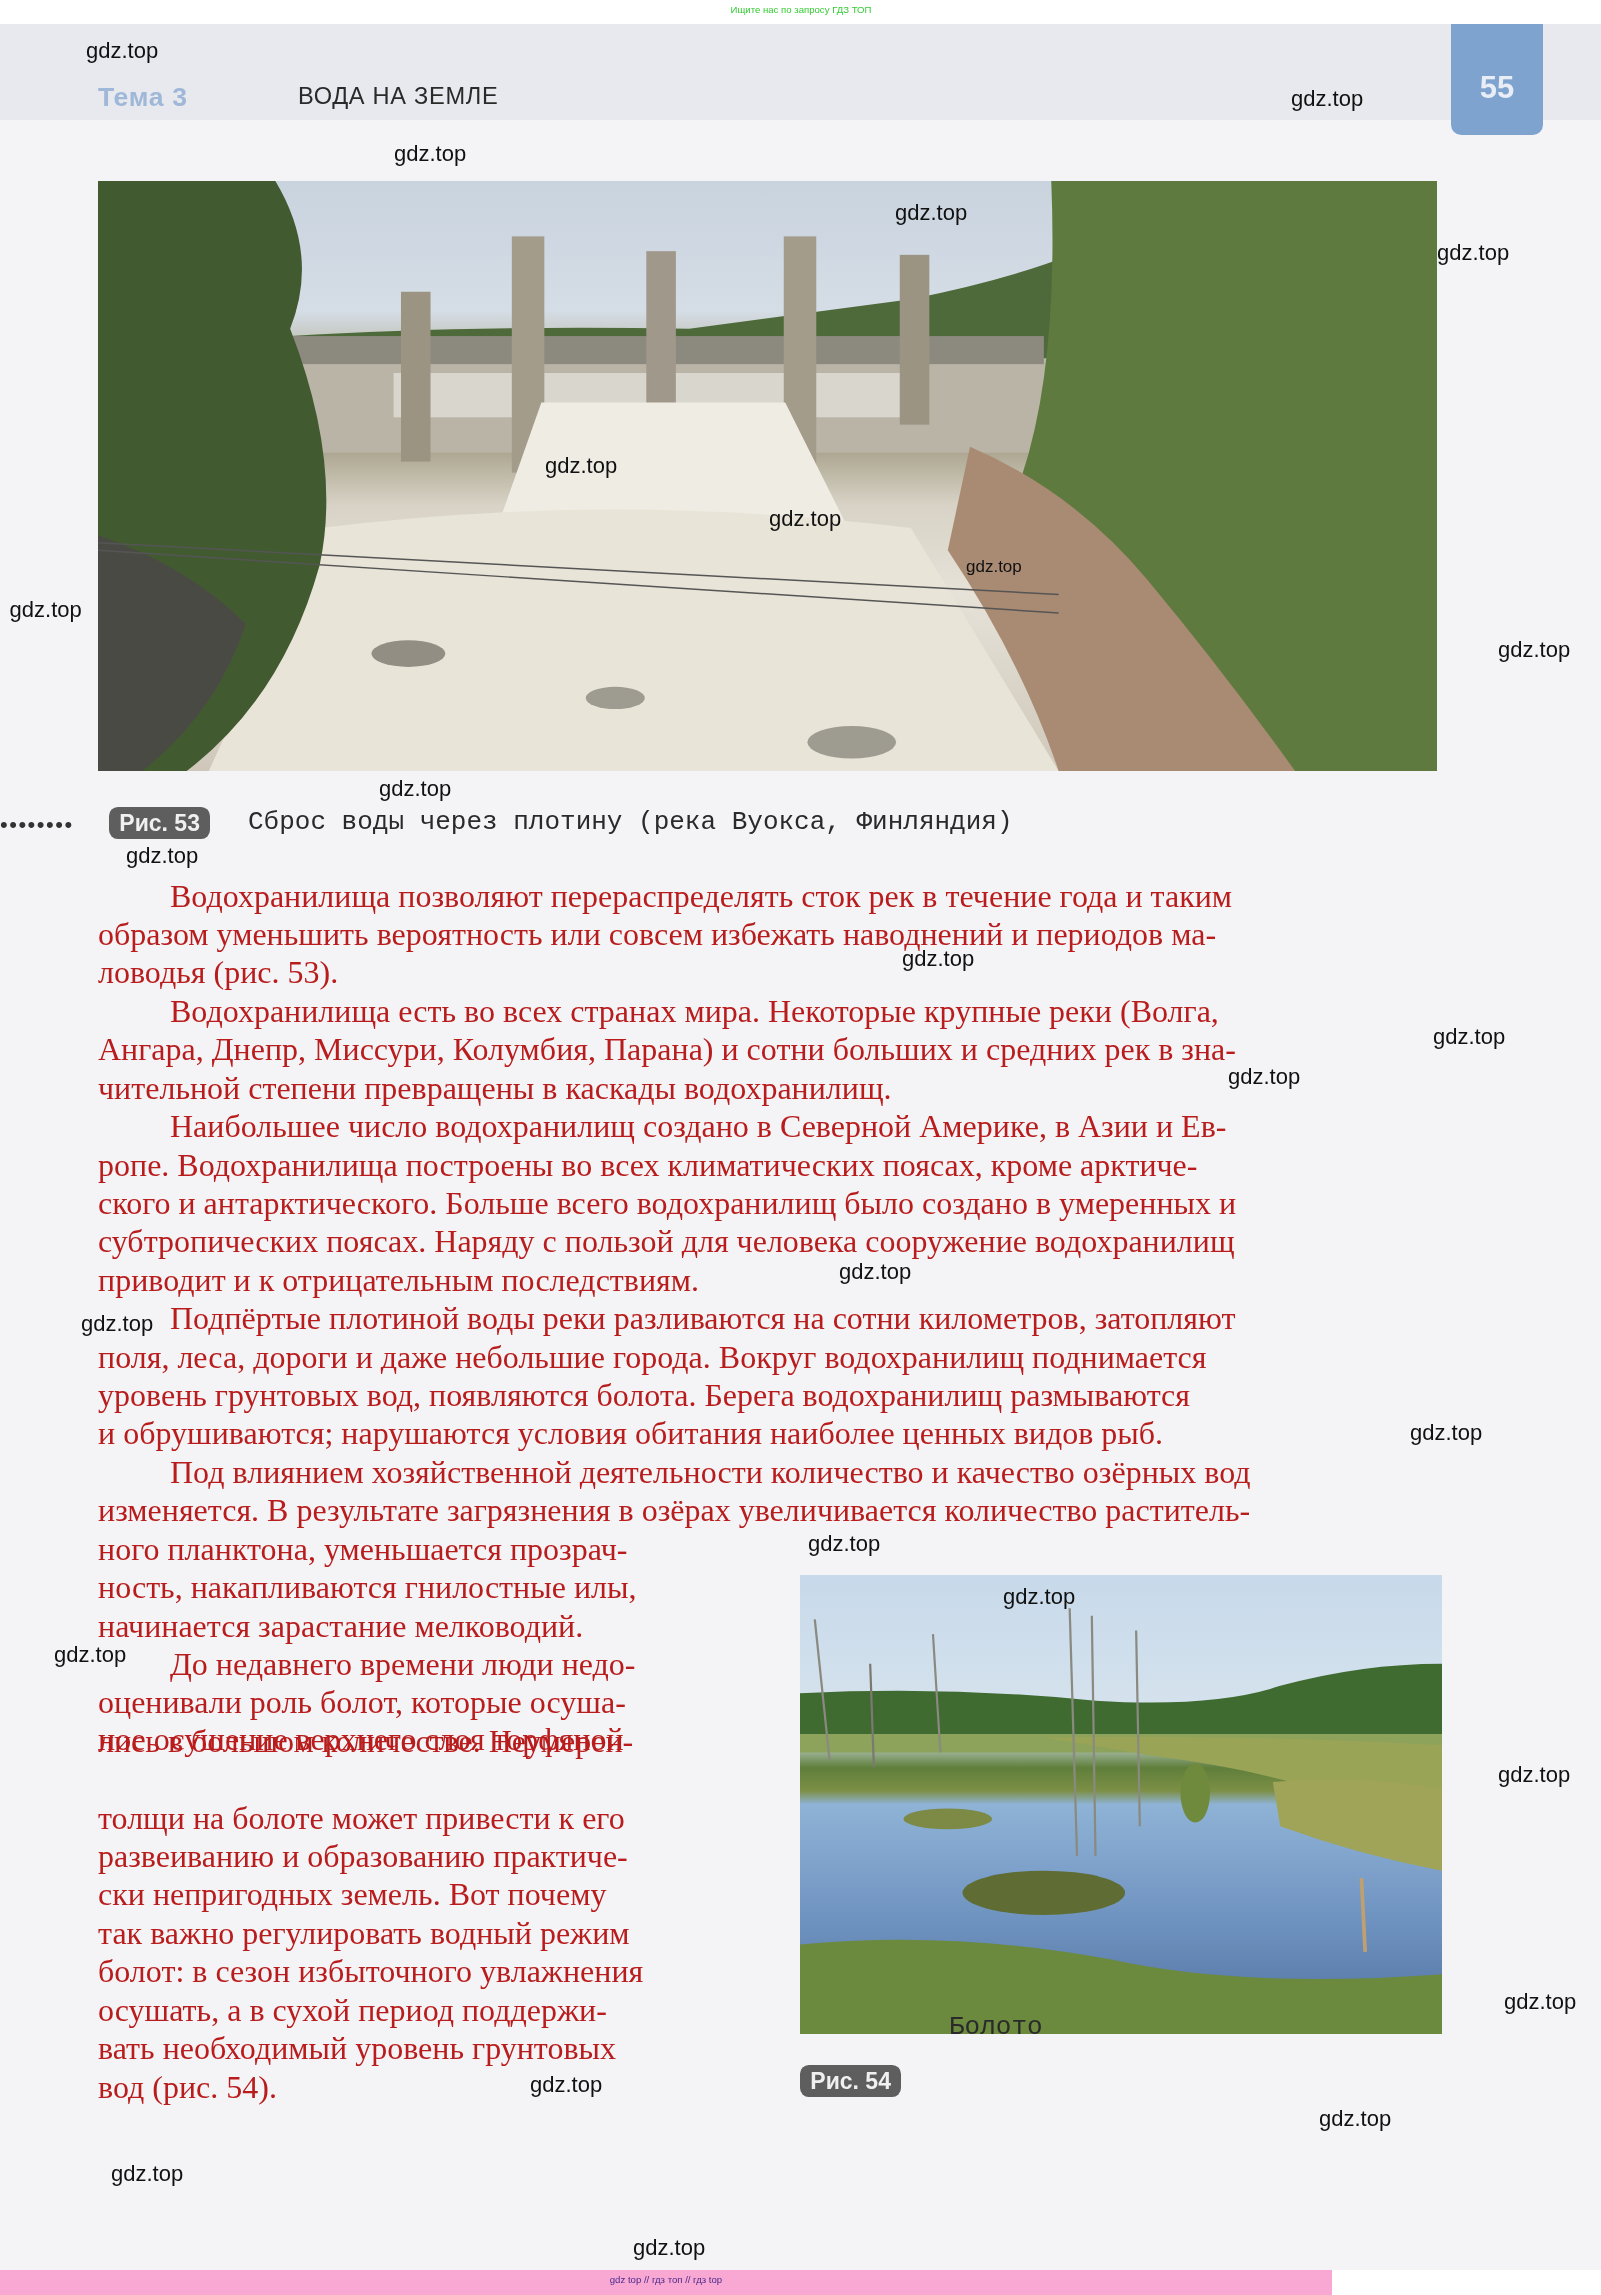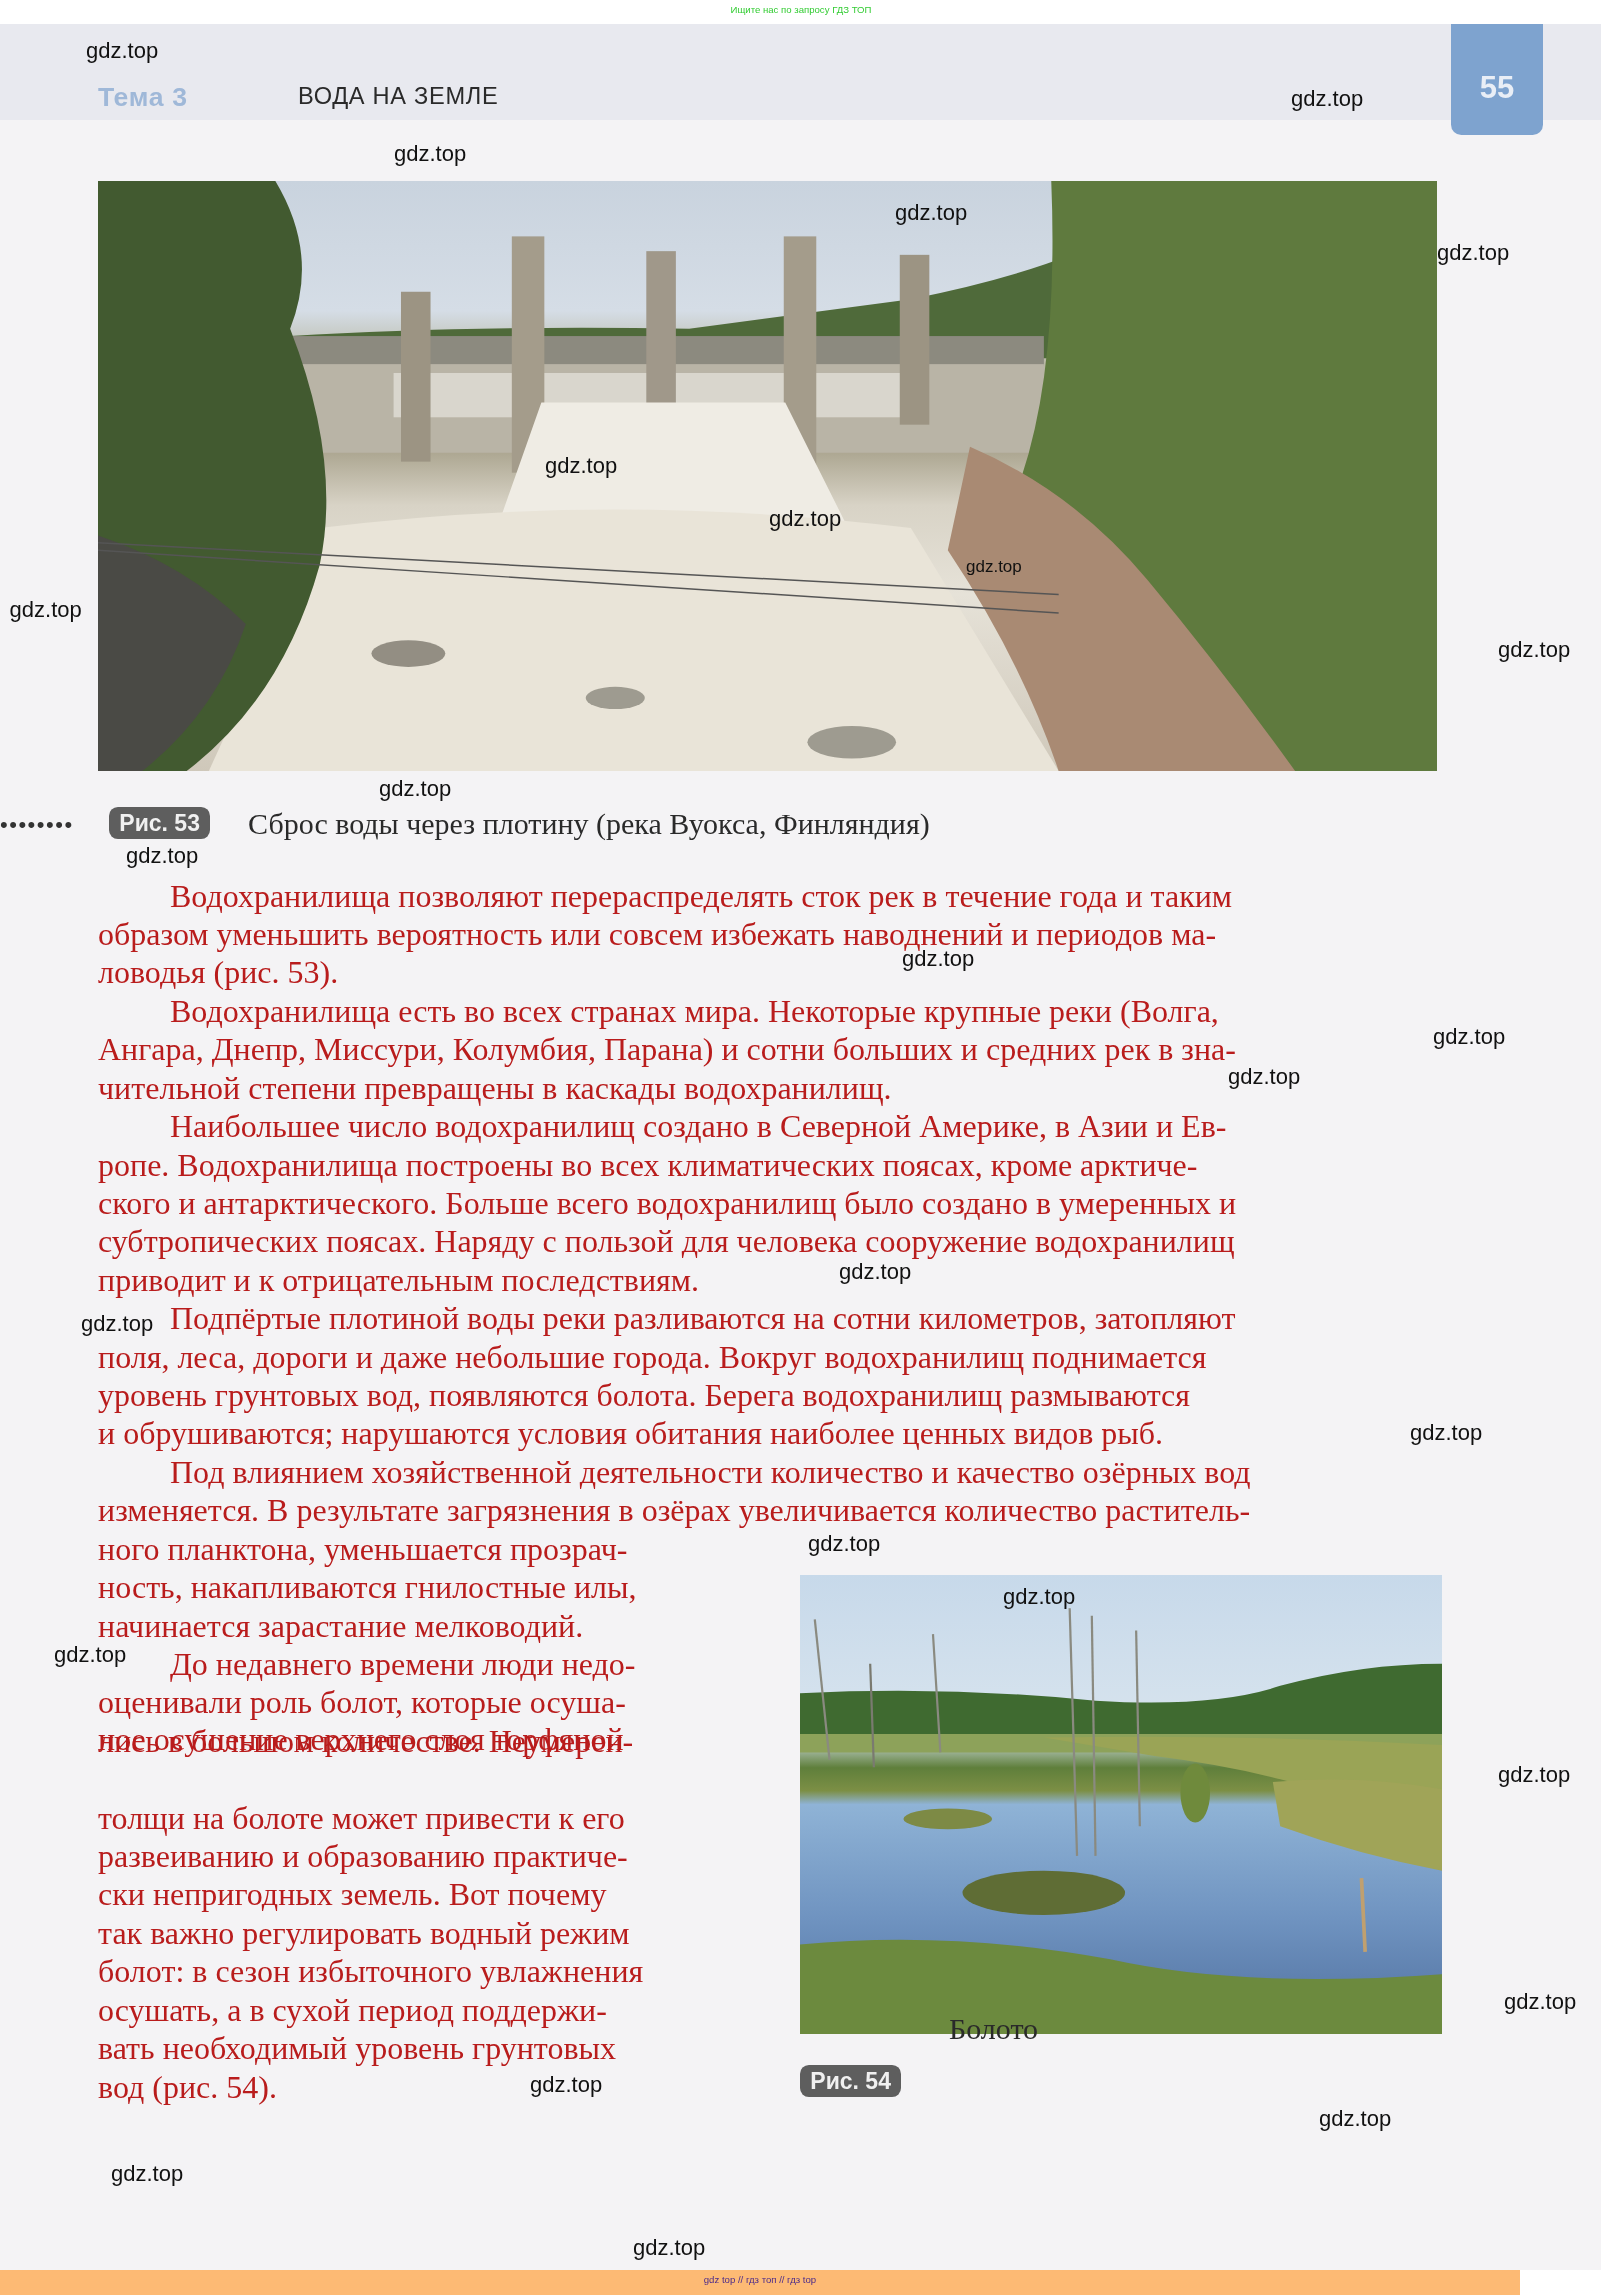--- a/index.html
+++ b/index.html
@@ -61,33 +61,33 @@
     font-family:"Liberation Sans", sans-serif; font-size:22px; color:#333; letter-spacing:1.5px;
   }
   .fig-badge {
     position:absolute; height:32.5px; padding:0 10.3px;
     background:#5e5e5e; border-radius:8.9px; color:#f0f0f0;
     font-family:"Liberation Sans", sans-serif; font-weight:bold; font-size:23px;
     line-height:32.5px;
   }
   .fig-caption {
     position:absolute;
-    font-family:Liberation Serif, serif; font-size:30px; color:#2a2a2a;
+    font-family:Liberation Mono, monospace; font-size:26px; color:#2a2a2a;
   }
 
   .line {
     position:absolute; white-space:nowrap;
     font-size:32px; line-height:38px; color:#b91c1c;
   }
   .wm {
     position:absolute; font-family:"Liberation Sans", sans-serif; font-size:22px; color:#111;
   }
   .wm.small { font-size:17px; }
   .bottom-banner {
-    position:absolute; left:0; top:2270px; width:1520px; height:26px; background:#fdba74; text-align:center;
+    position:absolute; left:0; top:2270px; width:1332px; height:26px; background:#f9a8d4; text-align:center;
   }
   .bottom-banner span {
     display:inline-block; margin-top:4.4px;
     font-family:"Liberation Sans", sans-serif; font-size:9.6px; color:#4b2a8a;
   }
 </style>
 </head>
 <body>
 
 <div class="top-banner">

